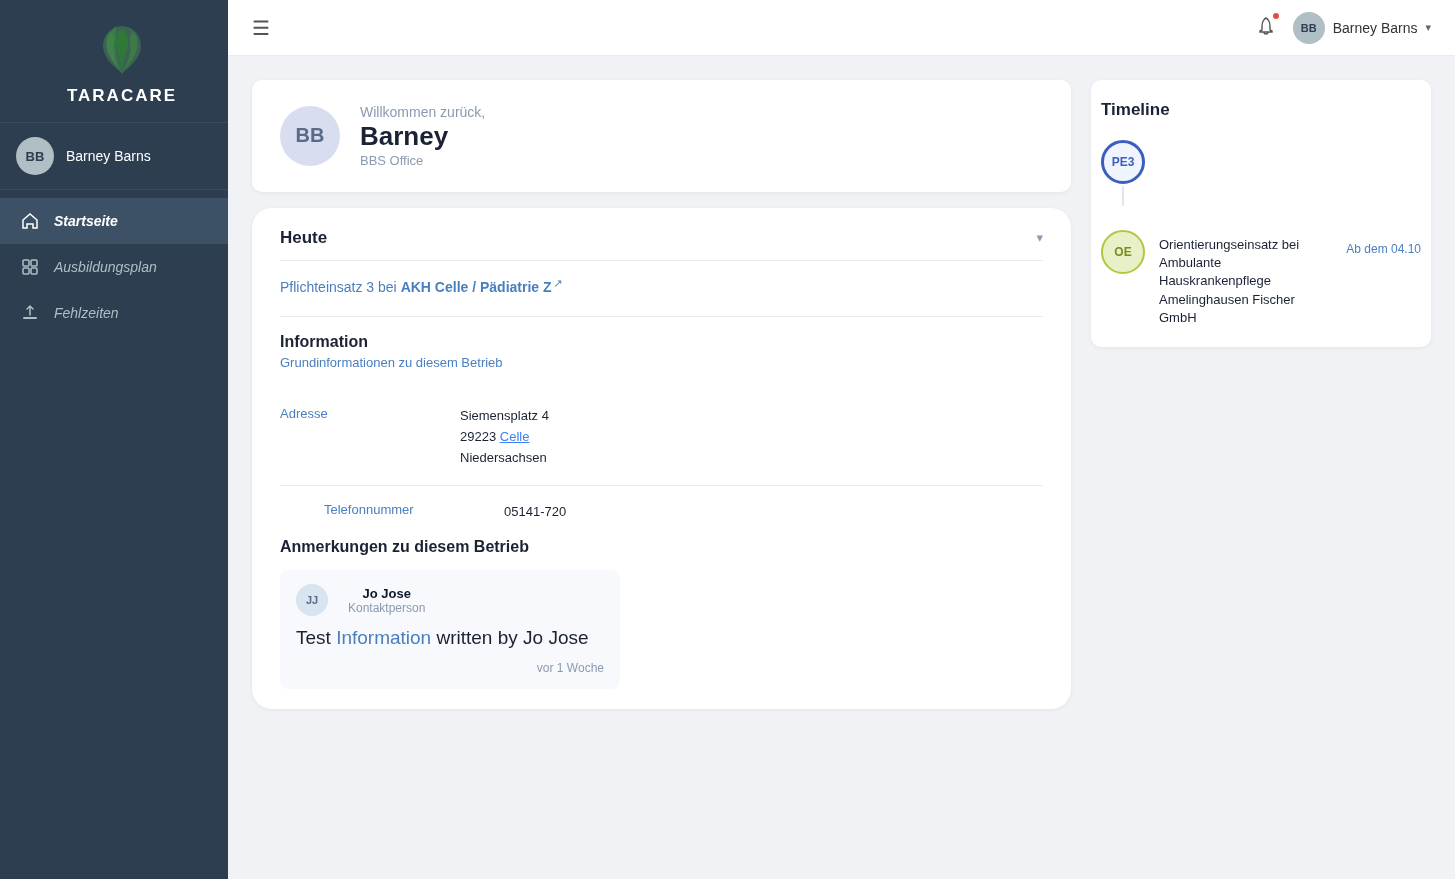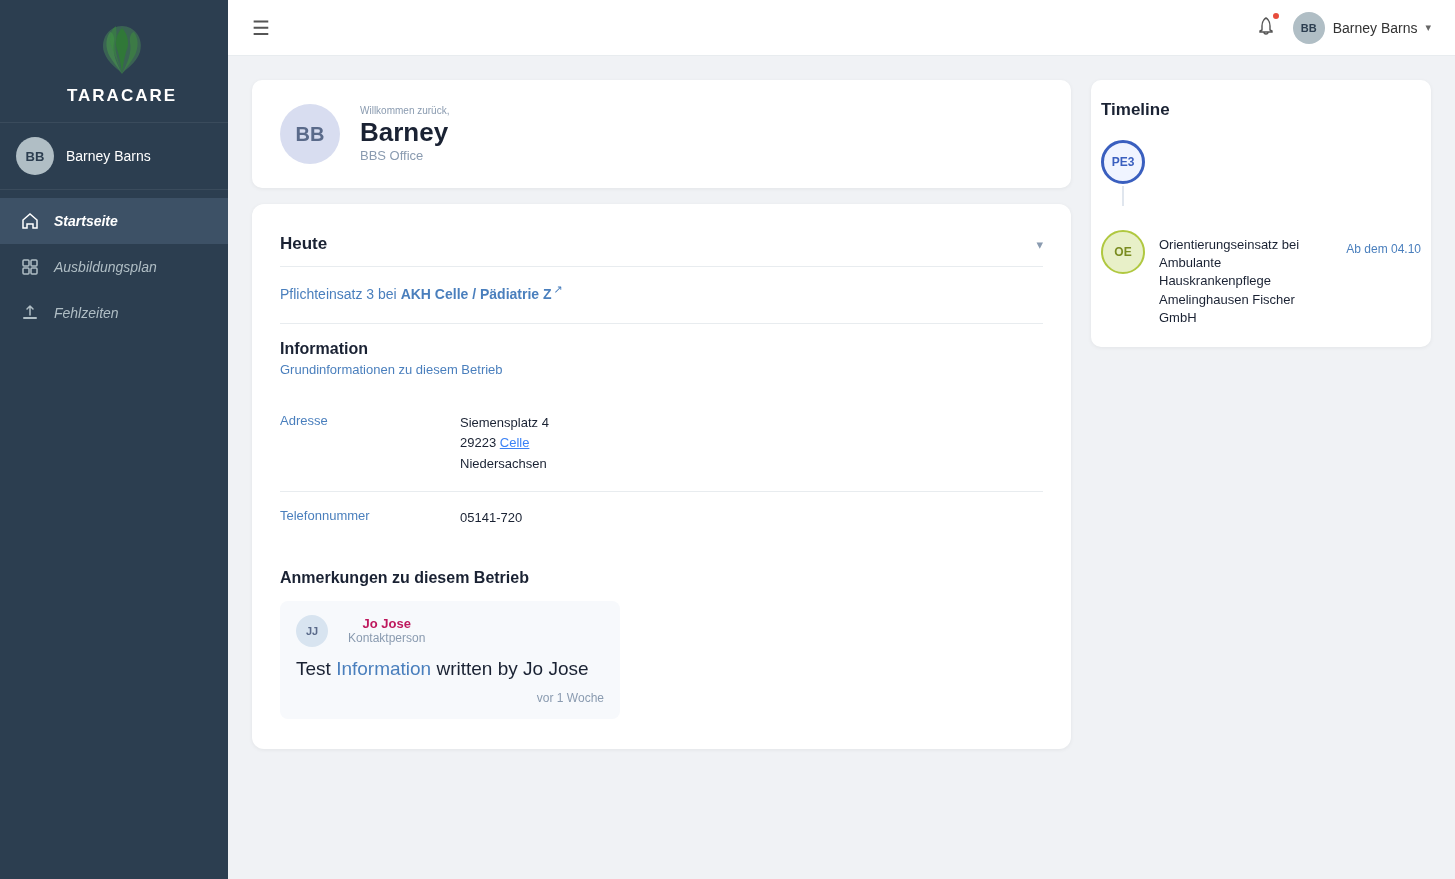--- a/index.html
+++ b/index.html
@@ -201,41 +201,41 @@
       background: #d8ddf0;
       display: flex;
       align-items: center;
       justify-content: center;
       font-size: 20px;
       font-weight: 700;
       color: #5a6a8a;
       flex-shrink: 0;
     }
     .welcome-text .zurück {
-      font-size: 10px;
+      font-size: 14px;
       color: #8a9bb0;
       margin-bottom: 2px;
     }
     .welcome-text .name {
       font-size: 26px;
       font-weight: 700;
       color: #1a2233;
       line-height: 1.1;
     }
     .welcome-text .office {
       font-size: 13px;
       color: #8a9bb0;
       margin-top: 2px;
     }
 
     
     .heute-card {
       background: #fff;
-      border-radius: 12px;
-      padding: 30px 28px;
+      border-radius: 20px;
+      padding: 20px 28px;
       box-shadow: 0 1px 4px rgba(0,0,0,0.06);
     }
     .heute-header {
       display: flex;
       align-items: center;
       justify-content: space-between;
       margin-bottom: 16px;
       padding-bottom: 12px;
       border-bottom: 1px solid #e8ecef;
     }
@@ -297,21 +297,20 @@
       line-height: 1.6;
     }
     .info-value .link-text {
       color: #3b82f6;
       text-decoration: underline;
       cursor: pointer;
     }
 
     
     .anmerkungen-section {
-      margin-top: 24px;
     }
     .anmerkungen-title {
       font-size: 16px;
       font-weight: 600;
       color: #1a2233;
       margin-bottom: 14px;
     }
     .comment-card {
       background: #f7f9fc;
       border-radius: 8px;
@@ -334,21 +333,21 @@
       align-items: center;
       justify-content: center;
       font-size: 11px;
       font-weight: 700;
       color: #5a6a8a;
       flex-shrink: 0;
     }
     .comment-name {
       font-size: 13px;
       font-weight: 600;
-      color: #be185d;
+      color: #0f172a;
     }
     .comment-role {
       font-size: 12px;
       color: #8a9bb0;
     }
     .comment-text {
       font-size: 19px;
       color: #1a2233;
       line-height: 1.5;
       margin-bottom: 8px;
@@ -562,21 +561,21 @@
 
           <div class="info-row">
             <div class="info-label">Adresse</div>
             <div class="info-value">
               <span>Siemensplatz 4</span><br>
               <span>29223 </span><span class="link-text">Celle</span><br>
               <span>Niedersachsen</span>
             </div>
           </div>
 
-          <div class="info-row" style="border-bottom: none;">
+          <div class="info-row" style="border-bottom: none; margin-left: 44px;">
             <div class="info-label">Telefonnummer</div>
             <div class="info-value">05141-720</div>
           </div>
         </div>
 
         <div class="anmerkungen-section">
           <div class="anmerkungen-title">Anmerkungen zu diesem Betrieb</div>
           <div class="comment-card">
             <div class="comment-header">
               <div class="comment-avatar">

